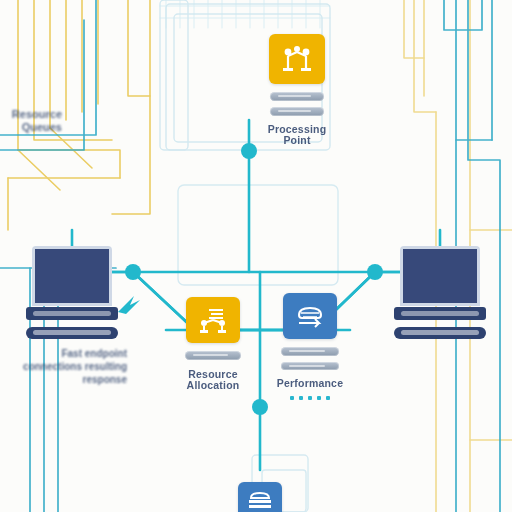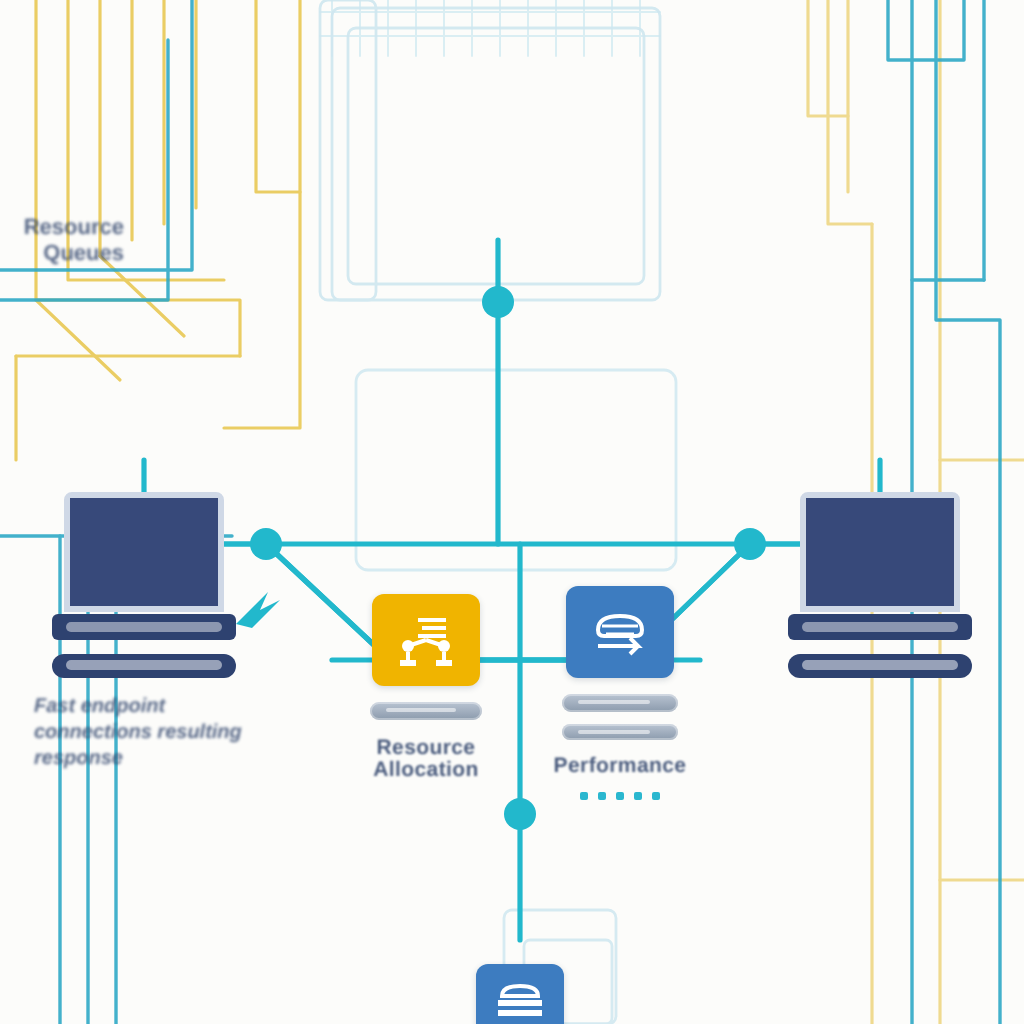--- a/index.html
+++ b/index.html
@@ -33,21 +33,21 @@
   
   .laptop{position:absolute;display:flex;flex-direction:column;align-items:center;}
   .lid{width:74px;height:54px;background:#2e4270;border:3px solid #cfd8e6;border-radius:4px 4px 0 0;}
   .lid i{display:block;width:100%;height:100%;background:#37497a;}
   .base{width:92px;height:13px;margin-top:1px;background:#2e4270;border-radius:3px;position:relative;}
   .base::after{content:"";position:absolute;left:8%;top:30%;width:84%;height:36%;
       background:rgba(255,255,255,.45);border-radius:6px;}
   .strip{width:92px;height:12px;margin-top:7px;background:#2e4270;border-radius:6px;position:relative;}
   .strip::after{content:"";position:absolute;left:8%;top:28%;width:84%;height:40%;
       background:rgba(255,255,255,.5);border-radius:6px;}
-  .ltext{margin-top:9px;text-align:left;color:#3c4f74;line-height:1.28;font-style:italic;}
+  .ltext{margin-top:9px;text-align:right;color:#3c4f74;line-height:1.28;}
 
   .hidden-cap{position:absolute;color:#3c4f74;line-height:1.2;}
 </style>
 </head>
 <body>
 
 <div id="stage">
 
   <svg class="layer" viewBox="0 0 512 512">
     <g fill="none" stroke-linecap="round" stroke-linejoin="round">
@@ -148,20 +148,34 @@
         <circle cx="375" cy="272" r="8"></circle>
         <circle cx="260" cy="407" r="8"></circle>
       </g>
 
       <path d="M118 312 L134 296 L130 305 L140 300 L126 314 Z" fill="#22b8cc"></path>
       <path d="M402 290 q8 -4 14 5 q-6 10 -14 6 z" fill="#22b8cc" opacity=".85"></path>
     </g>
   </svg>
 
 
+  <div class="card" style="left:269px;top:34px;width:56px;">
+    <div class="tile" style="width:56px;height:50px;background:#f0b400;">
+      <svg width="32" height="26" viewBox="0 0 32 26">
+        <circle cx="7" cy="6" r="3.4" fill="#fff"></circle>
+          <circle cx="25" cy="6" r="3.4" fill="#fff"></circle>
+        <circle cx="16" cy="3" r="3" fill="#fff"></circle>
+        <path d="M7 10 L7 22 M25 10 L25 22 M16 6 L7 10 M16 6 L25 10" stroke="#fff" stroke-width="2.2" fill="none"></path>
+        <path d="M2 22 h10 v3 h-10 z M20 22 h10 v3 h-10 z" fill="#fff"></path>
+      </svg>
+    </div>
+    <div class="pill" style="width:54px;height:9px;margin-top:8px;"></div>
+    <div class="pill" style="width:54px;height:9px;margin-top:6px;"></div>
+    <div class="cap blur" style="margin-top:8px;font-size:10.5px;font-weight:bold;width:70px;">Processing Point</div>
+  </div>
 
   <div class="card" style="left:186px;top:297px;width:54px;">
     <div class="tile" style="width:54px;height:46px;background:#f0b400;">
       <svg width="32" height="28" viewBox="0 0 32 28">
         <path d="M12 3 h14 v2 h-14 z M14 7 h12 v2 h-12 z M12 11 h14 v2 h-14 z" fill="#fff"></path>
         <circle cx="7" cy="17" r="3" fill="#fff"></circle>
           <circle cx="25" cy="17" r="3" fill="#fff"></circle>
         <path d="M7 20 v5 M25 20 v5 M16 14 L7 17 M16 14 L25 17" stroke="#fff" stroke-width="2" fill="none"></path>
         <path d="M3 24 h8 v3 h-8 z M21 24 h8 v3 h-8 z" fill="#fff"></path>
       </svg>

